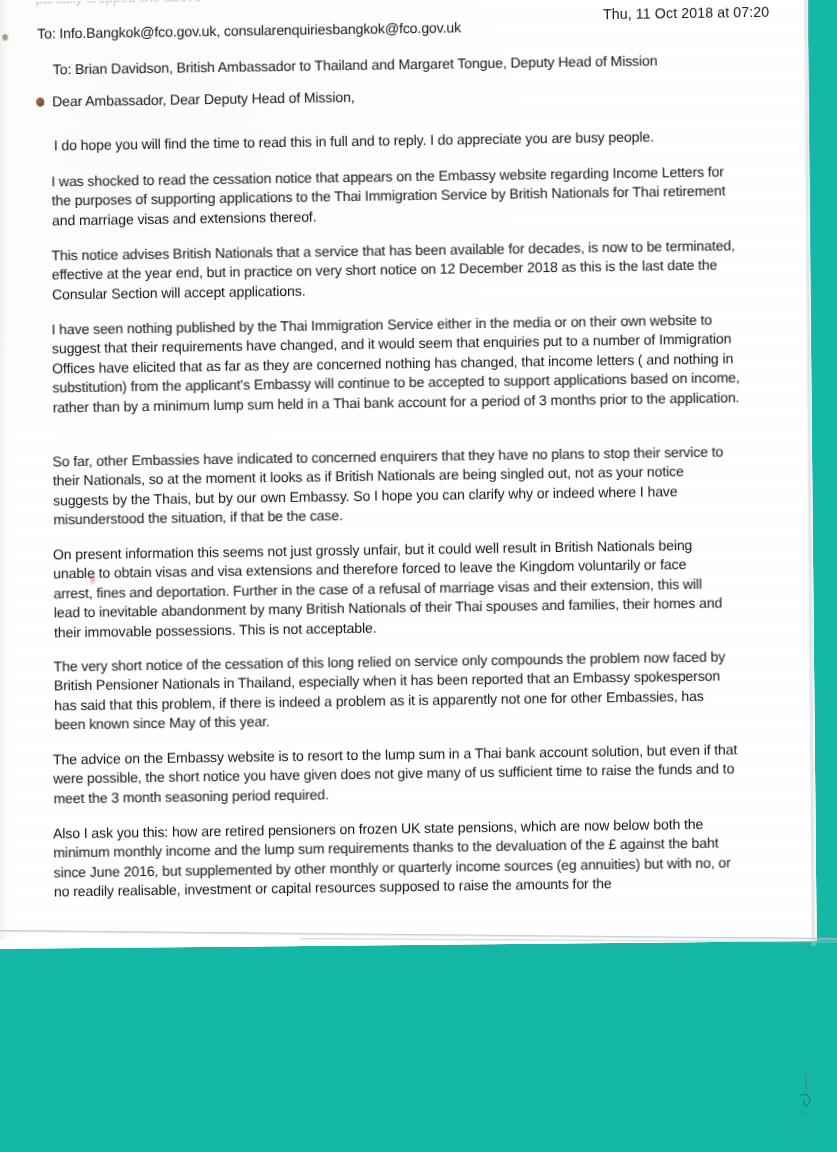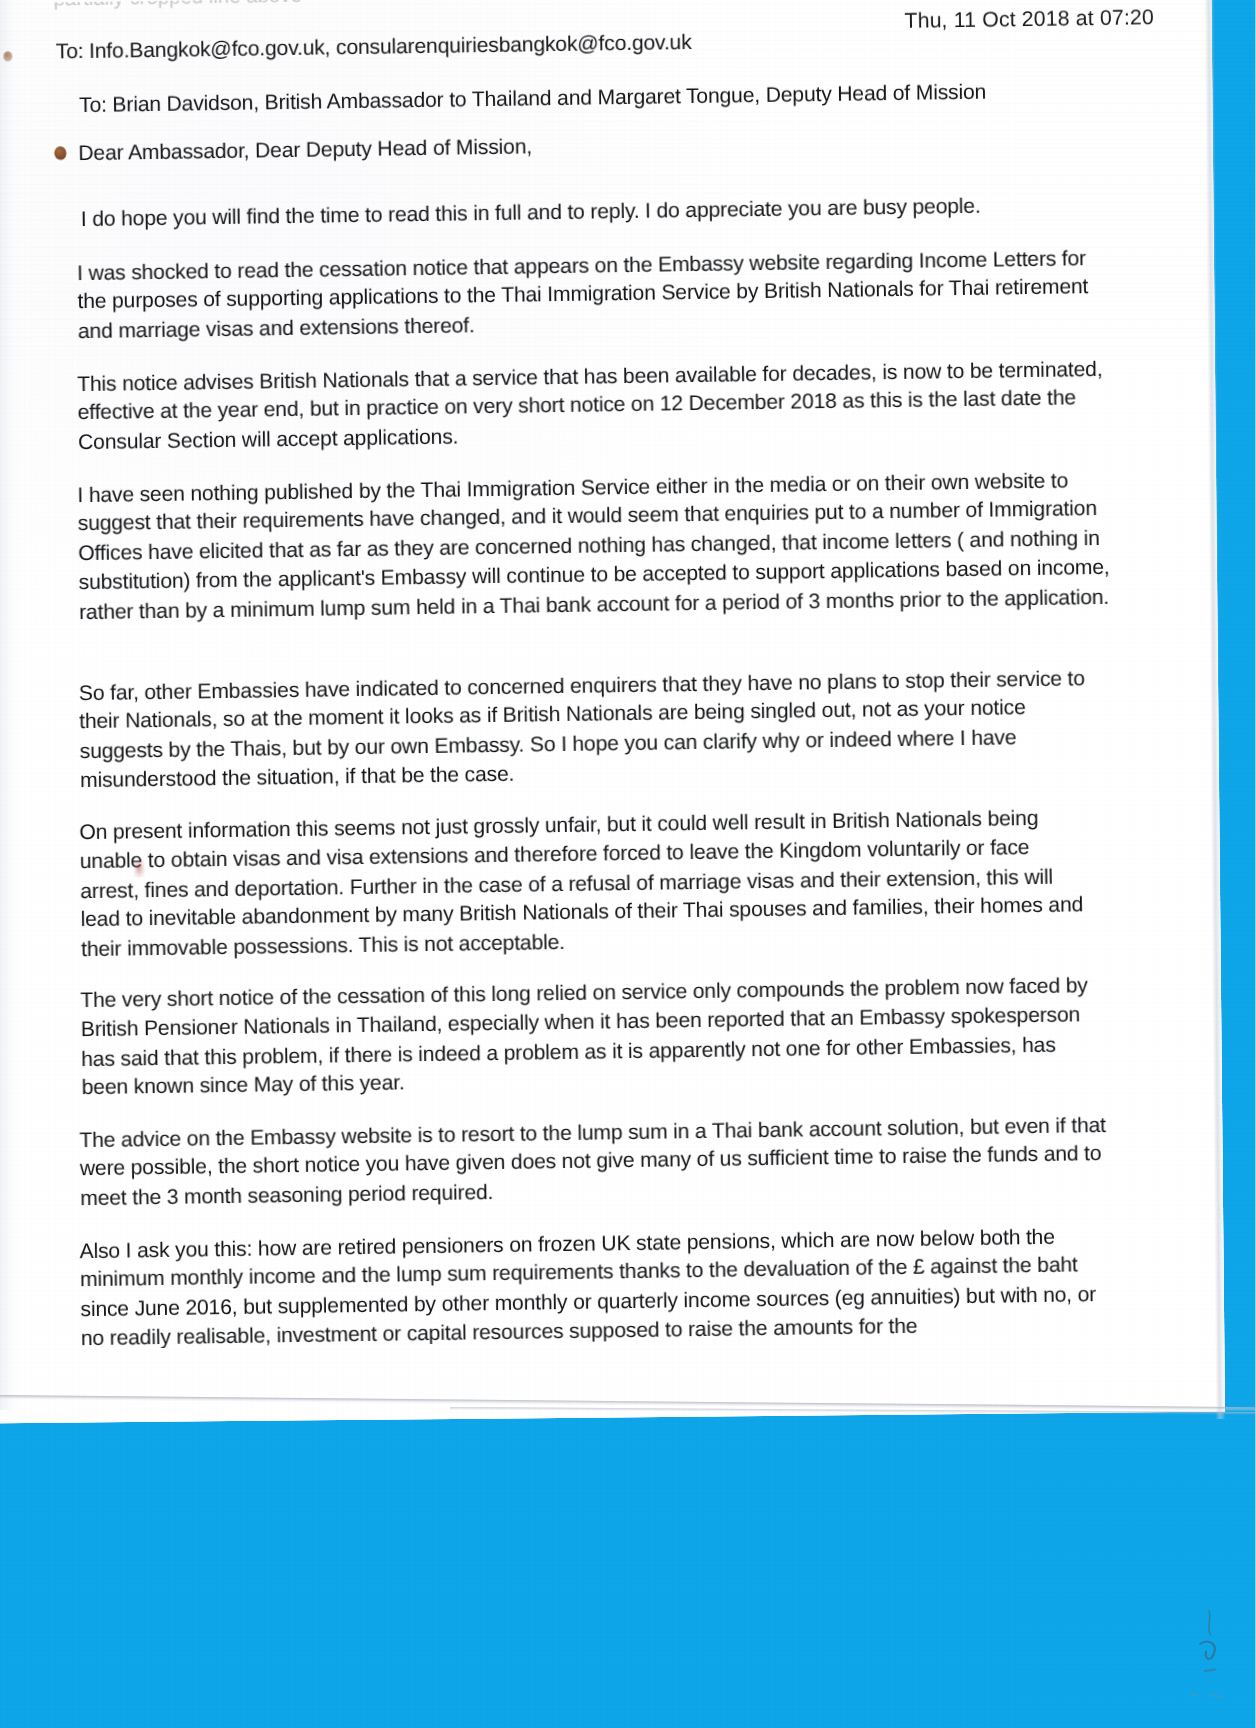--- a/index.html
+++ b/index.html
@@ -13,21 +13,21 @@
     height: 1152px;
     position: relative;
     overflow: hidden;
     font-family: "Liberation Sans", sans-serif;
   }
 
   
   #scan {
     position: absolute;
     inset: 0;
-    background: #0ea5e9;
+    background: #14b8a6;
   }
 
   
   #paper {
     position: absolute;
     left: -14px;
     top: -30px;
     width: 826px;
     height: 975px;
     transform: rotate(-0.55deg);

